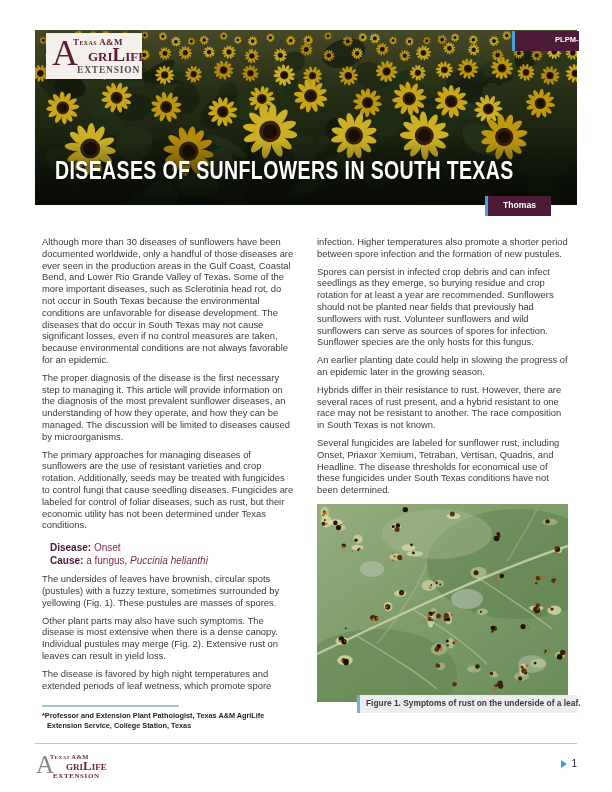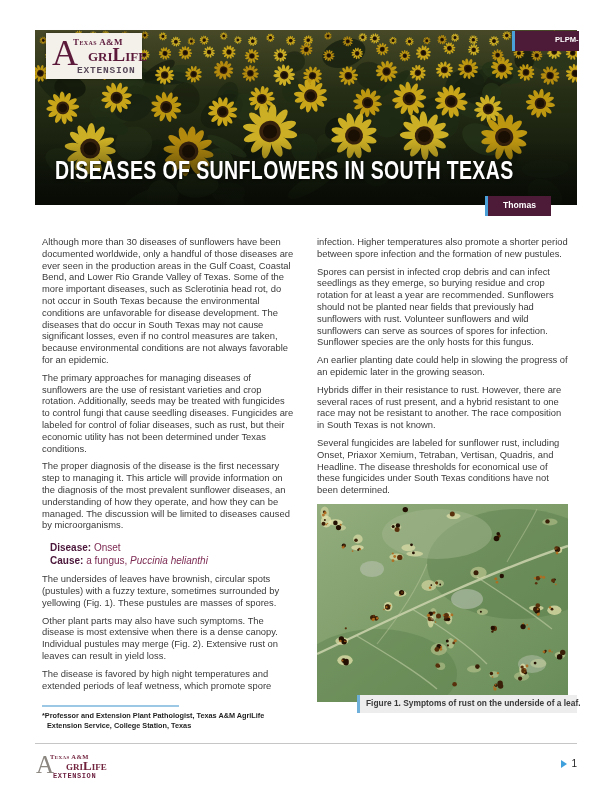--- a/index.html
+++ b/index.html
@@ -11,21 +11,21 @@
   .header-photo svg{display:block;}
   .logo-box{position:absolute;left:46px;top:33px;width:96px;height:46px;background:#f4f1ea;
             box-shadow:0 0 3px rgba(0,0,0,.35);}
   .logo{position:relative;width:100%;height:100%;font-family:"Liberation Serif",serif;}
   .logo .a{position:absolute;left:6px;top:2px;font-size:36px;line-height:36px;color:#5c1a3b;}
   .logo .top{position:absolute;left:27px;top:4px;font-size:9px;font-variant:small-caps;
              letter-spacing:.4px;color:#5c1a3b;font-weight:bold;}
   .logo .main{position:absolute;left:25px;top:11px;font-size:19px;font-variant:small-caps;
               color:#5c1a3b;font-weight:bold;padding-left:17px;}
   .logo .sub{position:absolute;left:31px;top:32px;font-size:9.5px;font-weight:bold;
-             letter-spacing:.8px;font-family:Liberation Mono, monospace;color:#57495a;}
+             letter-spacing:.8px;font-family:Liberation Serif, serif;color:#57495a;}
   .pub-badge{position:absolute;left:512px;top:31px;width:67px;height:20px;box-sizing:border-box;
              background:#4d1a38;border-left:3px solid #4aa0d8;color:#fff;font-size:7.6px;
              font-weight:bold;line-height:17px;text-align:center;white-space:pre;padding-left:40px;}
   .page-title{position:absolute;left:55px;top:156px;color:#fff;font-weight:bold;font-size:25px;
               letter-spacing:.5px;white-space:nowrap;transform:scaleX(.78);transform-origin:left top;
               text-shadow:0 1px 3px rgba(0,0,0,.7);}
   .author-badge{position:absolute;left:485px;top:196px;width:66px;height:20px;box-sizing:border-box;
              background:#4d1a38;border-left:3px solid #4aa0d8;color:#fff;font-size:8.6px;
              font-weight:bold;line-height:18px;text-align:center;}
 
@@ -1658,22 +1658,22 @@
   </div>
 
   <div class="pub-badge">PLPM-PU-089  09/21</div>
 
   <div class="page-title">DISEASES OF SUNFLOWERS IN SOUTH TEXAS</div>
 
   <div class="author-badge">Thomas Isakeit*</div>
 
   <div class="col col-left">
     <p>Although more than 30 diseases of sunflowers have been documented worldwide, only a handful of those diseases are ever seen in the production areas in the Gulf Coast, Coastal Bend, and Lower Rio Grande Valley of Texas. Some of the more important diseases, such as Sclerotinia head rot, do not occur in South Texas because the environmental conditions are unfavorable for disease development. The diseases that do occur in South Texas may not cause significant losses, even if no control measures are taken, because environmental conditions are not always favorable for an epidemic.</p>
+    <p>The proper diagnosis of the disease is the first necessary step to managing it. This article will provide information on the diagnosis of the most prevalent sunflower diseases, an understanding of how they operate, and how they can be managed. The discussion will be limited to diseases caused by microorganisms.</p>
     <p>The primary approaches for managing diseases of sunflowers are the use of resistant varieties and crop rotation. Additionally, seeds may be treated with fungicides to control fungi that cause seedling diseases. Fungicides are labeled for control of foliar diseases, such as rust, but their economic utility has not been determined under Texas conditions.</p>
-    <p>The proper diagnosis of the disease is the first necessary step to managing it. This article will provide information on the diagnosis of the most prevalent sunflower diseases, an understanding of how they operate, and how they can be managed. The discussion will be limited to diseases caused by microorganisms.</p>
     <div class="disease-heading">
       <div><span class="h-bold">Disease:</span><span class="h-reg"> Onset</span></div>
       <div><span class="h-bold">Cause:</span><span class="h-reg"> a fungus, </span><span class="h-italic">Puccinia helianthi</span></div>
     </div>
     <p>The undersides of leaves have brownish, circular spots (pustules) with a fuzzy texture, sometimes surrounded by yellowing (Fig. 1). These pustules are masses of spores.</p>
     <p>Other plant parts may also have such symptoms. The disease is most extensive when there is a dense canopy. Individual pustules may merge (Fig. 2). Extensive rust on leaves can result in yield loss.</p>
     <p>The disease is favored by high night temperatures and extended periods of leaf wetness, which promote spore</p>
   </div>
 
   <div class="col col-right">

